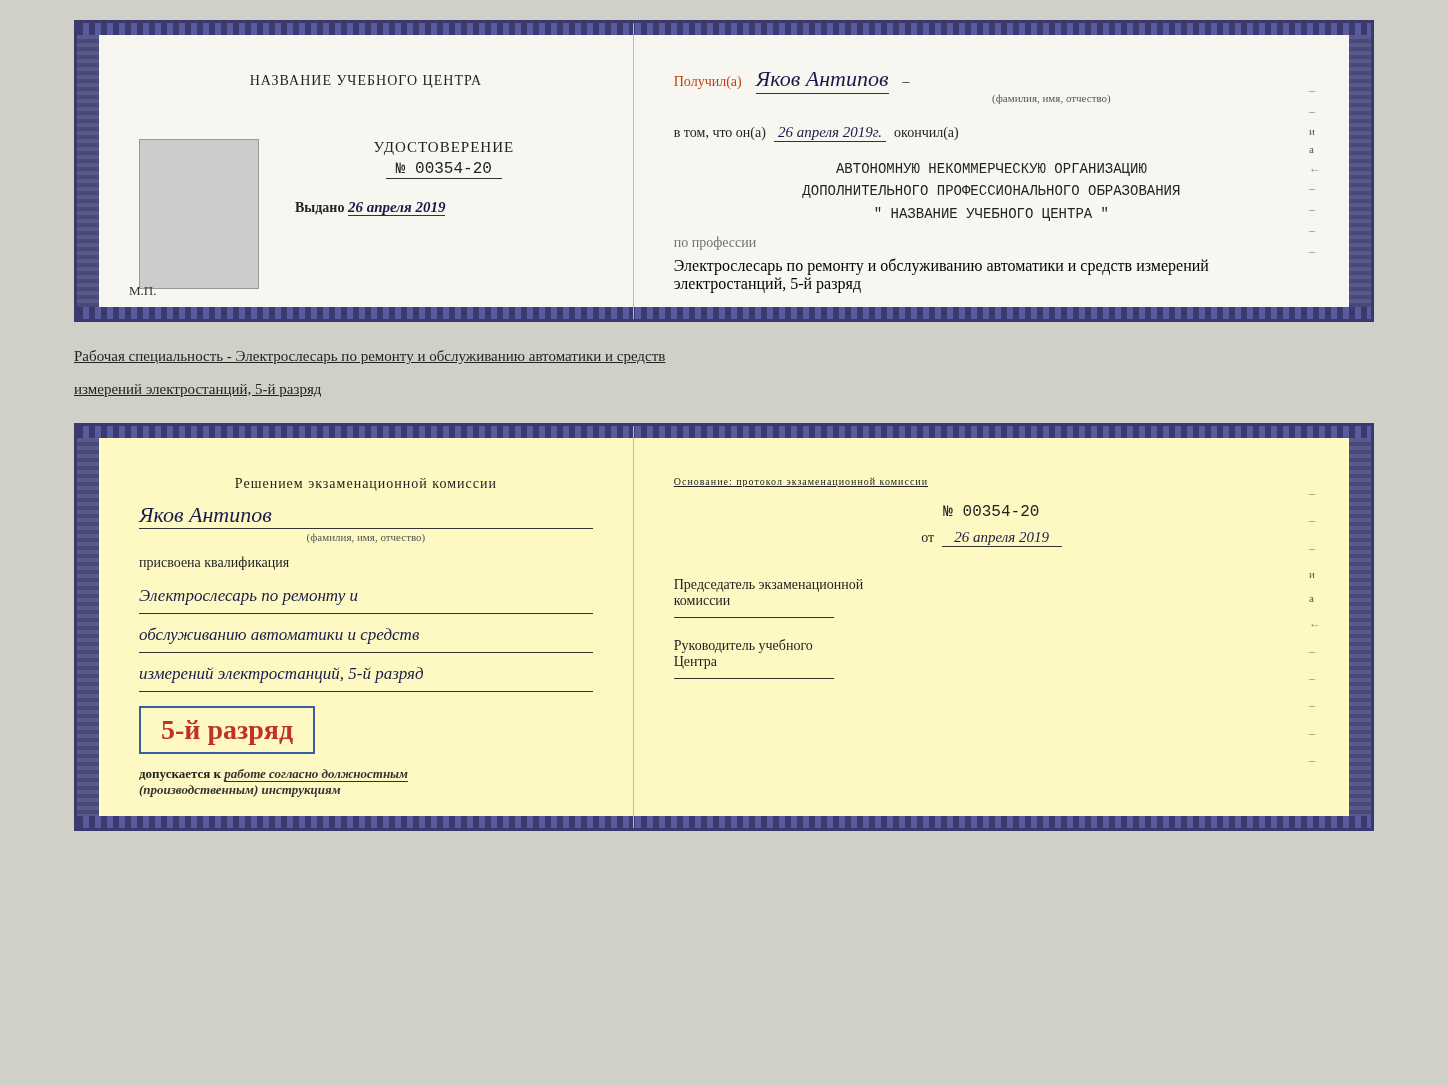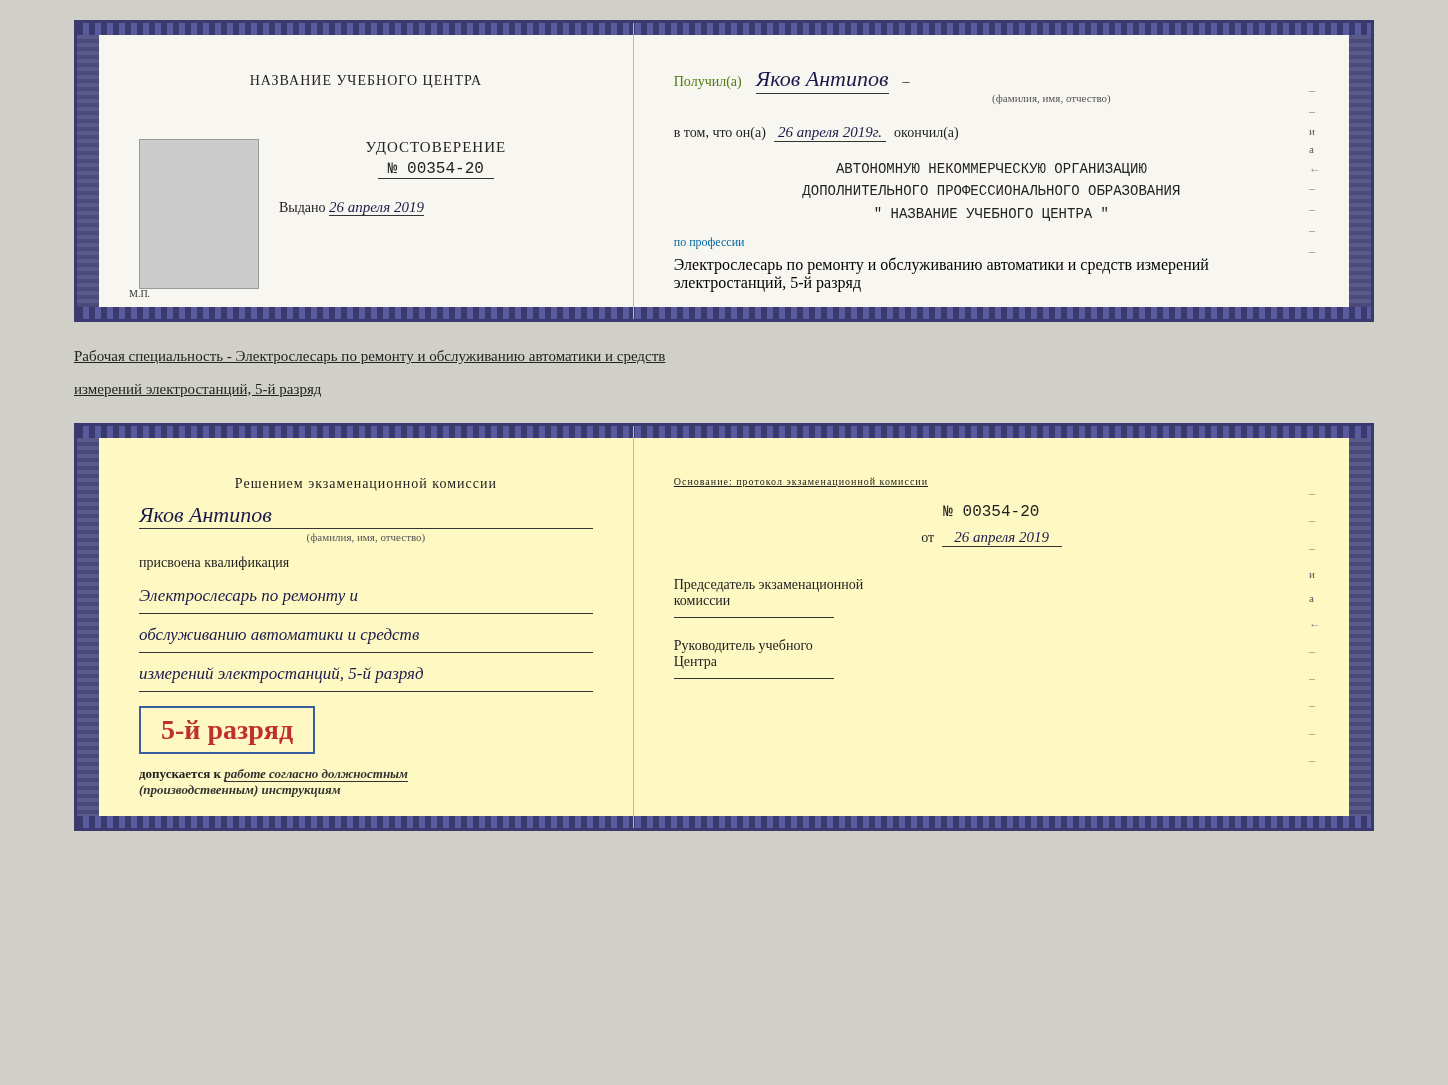--- a/index.html
+++ b/index.html
@@ -102,21 +102,21 @@
       width: 120px;
       height: 150px;
       background: #ccc;
       border: 1px solid #999;
       flex-shrink: 0;
     }
 
     .left-bottom-area {
       display: flex;
       flex-direction: row;
-      gap: 20px;
+      gap: 36px;
       align-items: flex-start;
       margin-top: 10px;
       width: 100%;
     }
 
     .left-text-area {
       flex: 1;
       display: flex;
       flex-direction: column;
       gap: 20px;
@@ -137,28 +137,29 @@
       color: #222;
       border-bottom: 1px solid #333;
       display: inline-block;
       padding: 0 10px;
       margin-top: 4px;
     }
 
     .vydano-block {
       font-size: 14px;
       color: #222;
+      font-weight: bold;
     }
     .vydano-block .vydano-line {
       border-bottom: 1px solid #333;
       display: inline;
     }
 
     .mp-label {
-      font-size: 10px;
+      font-size: 13px;
       color: #333;
       margin-top: 20px;
     }
 
     .handwritten {
       font-family: 'Comic Sans MS', 'Segoe Script', cursive;
       font-size: 22px;
       color: #1a1a4a;
       font-style: italic;
     }
@@ -354,41 +355,41 @@
             <span class="vydano-line handwritten-small">26 апреля 2019</span>
           </div>
         </div>
       </div>
 
       <div class="mp-label" style="position:absolute; bottom:20px; left:30px;">М.П.</div>
     </div>
 
     <div class="cert-top-right">
       <div style="margin-top: 18px; margin-bottom: 20px;">
-        <span style="font-size:14px; color:#4d7c0f;">Получил(а)</span>
+        <span style="font-size:14px; color:#c2410c;">Получил(а)</span>
         <span class="handwritten" style="margin-left:10px; border-bottom:1px solid #333; padding-bottom:2px;">Яков Антипов</span>
         <span style="font-size:14px; margin-left:10px; color:#222;">–</span>
         <br>
         <span class="subtitle-small" style="margin-left:120px;">(фамилия, имя, отчество)</span>
       </div>
 
       <div style="margin-bottom:16px; font-size:14px; color:#222; display:flex; align-items:baseline; gap:8px;">
         <span>в том, что он(а)</span>
         <span class="handwritten-small" style="border-bottom:1px solid #333; padding: 0 4px;">26 апреля 2019г.</span>
         <span>окончил(а)</span>
       </div>
 
       <div style="margin-bottom:10px;font-family:Liberation Mono, monospace;">
         <p style="font-size:14px; color:#222; text-align:center; line-height:1.6;">АВТОНОМНУЮ НЕКОММЕРЧЕСКУЮ ОРГАНИЗАЦИЮ</p>
         <p style="font-size:14px; color:#222; text-align:center; line-height:1.6;">ДОПОЛНИТЕЛЬНОГО ПРОФЕССИОНАЛЬНОГО ОБРАЗОВАНИЯ</p>
         <p style="font-size:14px; color:#222; text-align:center; line-height:1.6;">"  НАЗВАНИЕ УЧЕБНОГО ЦЕНТРА   "</p>
       </div>
 
       <div style="margin-bottom:6px;">
-        <p style="font-size:12px; color:#0369a1;">по профессии</p>
+        <p style="font-size:14px; color:#737373;">по профессии</p>
       </div>
 
       <div>
         <span class="professions-text">Электрослесарь по ремонту и</span>
         <span class="professions-text">обслуживанию автоматики и средств</span>
         <span class="professions-text">измерений электростанций, 5-й разряд</span>
       </div>
 
       <div class="dash-right">
         <span>–</span>

